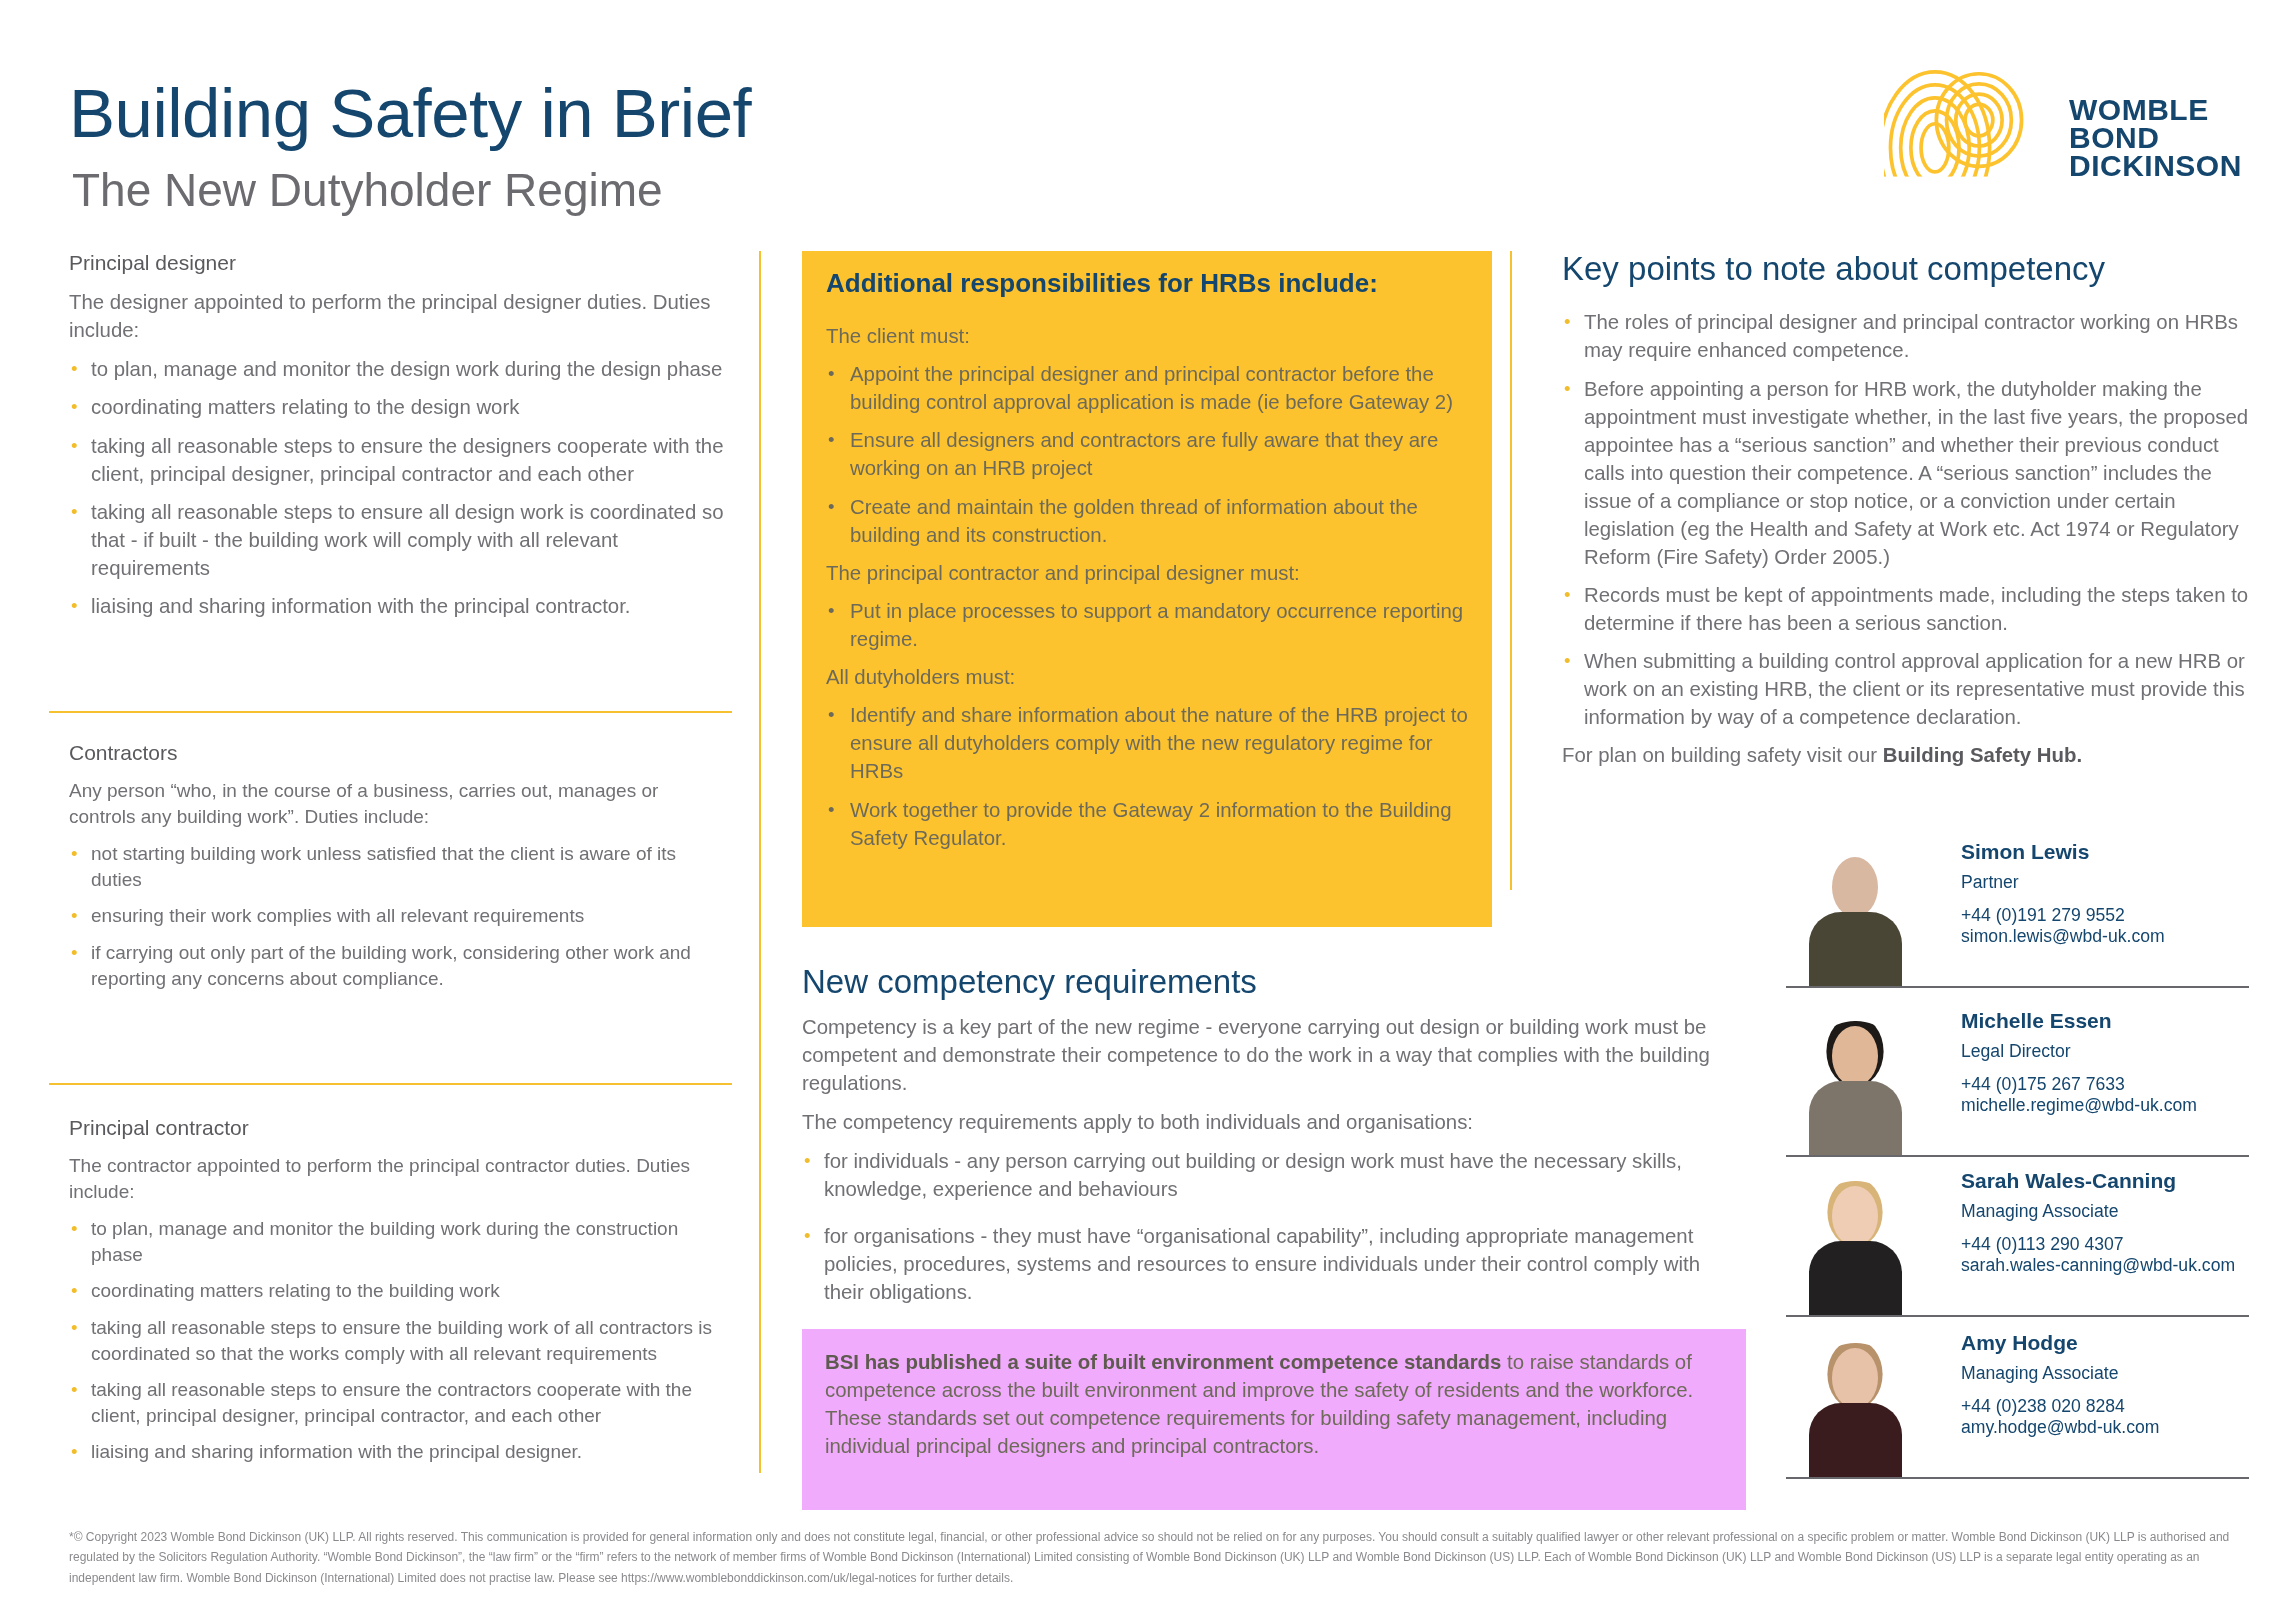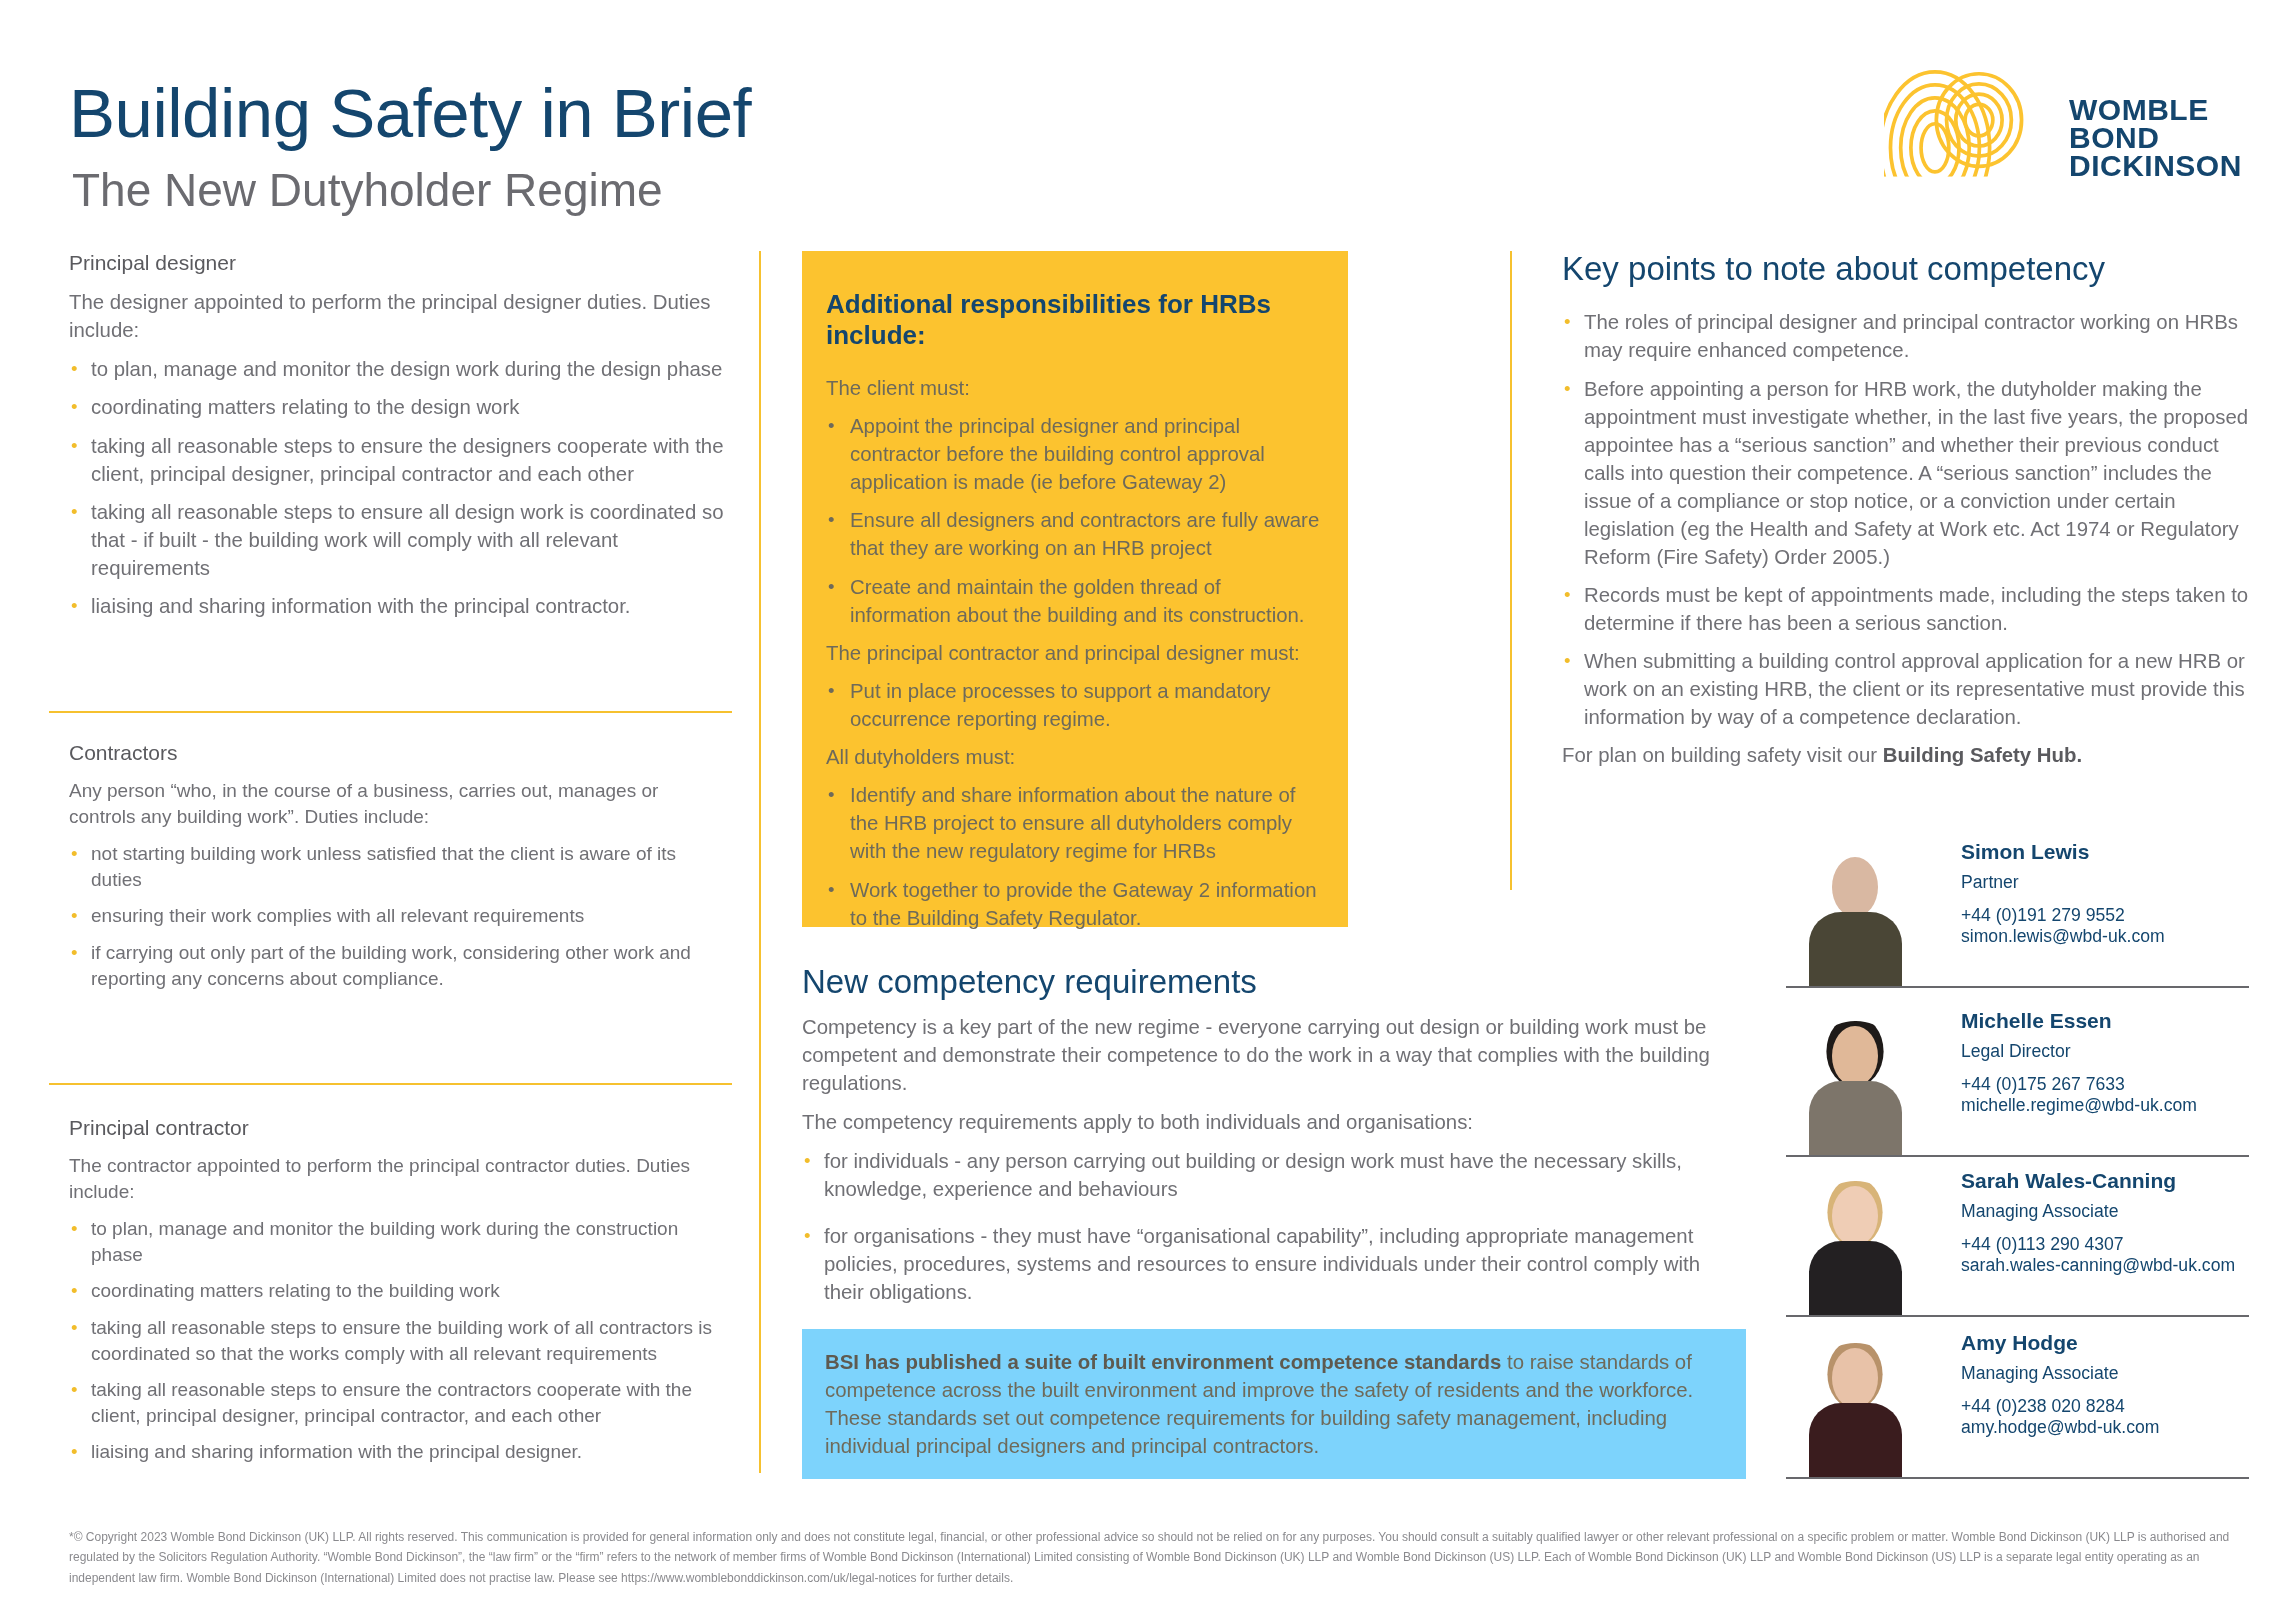--- a/index.html
+++ b/index.html
@@ -17,30 +17,30 @@
   ul.b { list-style:none; margin:0; padding:0; }
   ul.b li { position:relative; padding-left:22px; font-size:20.4px; line-height:28px; margin-bottom:10.2px; color:#707075; }
   ul.b li::before { content:"•"; position:absolute; left:1.9px; top:0; color:#f2bd2b; font-size:18.5px; }
   ul.b.small li { font-size:19px; line-height:26px; }
   .p.small { font-size:19px; line-height:26px; }
 
   .col1 { left:69px; width:657px; }
   .hr-y { position:absolute; height:2.3px; background:#f6c12f; }
   .vr-y { position:absolute; width:2.3px; background:#f6c12f; }
 
-  .hrb-box { left:802px; top:251px; width:546px; height:676px; background:#fcc32f; box-sizing:border-box; padding:38px 24px; }
+  .hrb-box { left:802px; top:251px; width:690px; height:676px; background:#fcc32f; box-sizing:border-box; padding:17px 24px; }
   .hrb-box h3 { margin:0 0 23px 0; font-size:26px; color:#14466e; font-weight:700; }
   .hrb-box .p { color:#6e6a5a; margin-bottom:10.2px; }
   .hrb-box ul.b li { color:#6e6a5a; padding-left:24px; }
   .hrb-box ul.b li::before { color:#6e6a5a; }
 
   .comp { left:802px; top:963px; width:930px; }
   .comp h2 { margin:0 0 12px 0; font-size:33px; font-weight:400; color:#14466e; }
 
-  .bsi-box { left:802px; top:1329px; width:944px; height:150px; background:#7dd3fc; box-sizing:border-box; padding:18.5px 23px; }
+  .bsi-box { left:802px; top:1329px; width:944px; height:181px; background:#f0abfc; box-sizing:border-box; padding:18.5px 23px; }
   .bsi-box p { margin:0; font-size:20.4px; line-height:28px; color:#6e6a5a; }
   .bsi-box b { color:#5e5a50; font-weight:700; }
 
   .key { left:1562px; top:250px; width:694px; }
   .key h2 { margin:0 0 20.4px 0; font-size:33px; font-weight:400; color:#14466e; }
   .key .hub b { color:#5a5a5e; }
 
   .contact { position:absolute; left:1786px; width:463px; height:160px; border-bottom:2.3px solid #68686c; }
   .photo { position:absolute; left:23px; bottom:0; width:93px; height:134px; border-radius:46px 46px 0 0; overflow:hidden; }
   .photo .head { position:absolute; left:23px; top:4.6px; width:46px; height:60px; border-radius:50%; }

